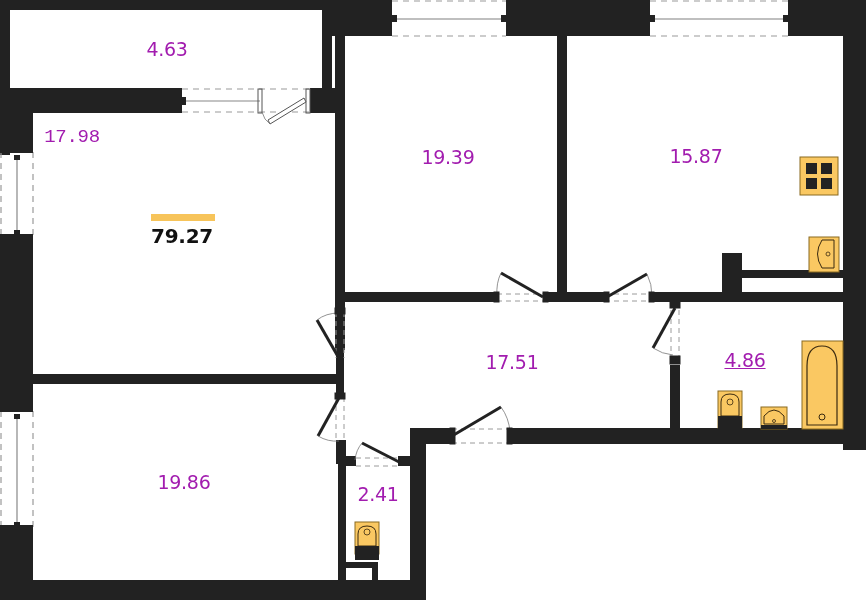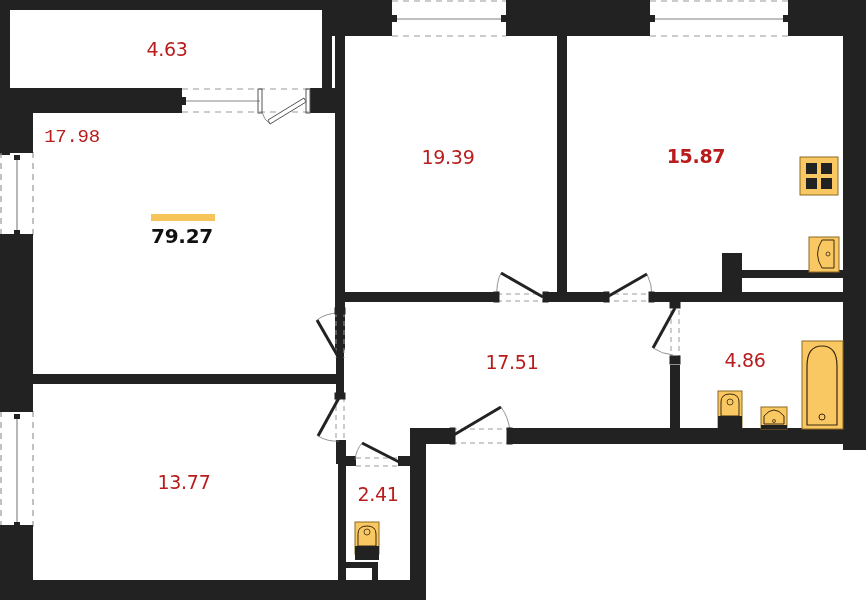--- a/index.html
+++ b/index.html
@@ -1,18 +1,18 @@
 <!DOCTYPE html>
 <html><head>
 <meta charset="utf-8">
 <style>
   html, body { margin: 0; padding: 0; background: #ffffff; }
   body { width: 866px; height: 600px; position: relative; overflow: hidden; font-family: "Liberation Sans", "DejaVu Sans", sans-serif; }
   #plan { position: absolute; left: 0; top: 0; width: 866px; height: 600px; }
-  .label { position: absolute; font-size: 19px; color: #b91c1c; transform: translate(-50%, -50%); white-space: nowrap; font-family: "DejaVu Sans", sans-serif; letter-spacing: -0.3px; }
+  .label { position: absolute; font-size: 19px; color: #a21caf; transform: translate(-50%, -50%); white-space: nowrap; font-family: "DejaVu Sans", sans-serif; letter-spacing: -0.3px; }
   .total { font-weight: bold; font-size: 20px; color: #111; }
   .total-bar { position: absolute; background: #f7c45a; }
 </style>
 </head>
 <body>
 
 <svg id="plan" viewBox="0 0 866 600" xmlns="http://www.w3.org/2000/svg">
   <g fill="#222222">
 
     <rect x="0" y="0" width="332" height="10"></rect>
@@ -196,20 +196,20 @@
     <rect x="355" y="522" width="24" height="32" fill="#fac862" stroke="#8a6a20" stroke-width="1"></rect>
     <path d="M358 546 L358 534 Q358 526 367 526 Q376 526 376 534 L376 546 Z" fill="#fac862" stroke="#3a2a10" stroke-width="1"></path>
     <circle cx="367" cy="532" r="3" fill="none" stroke="#3a2a10" stroke-width="0.8"></circle>
     <rect x="355" y="546" width="24" height="14" fill="#222"></rect>
   </g>
 </svg>
 
 <div class="label" style="left:167px; top:49px;">4.63</div>
 <div class="label" style="left:72px; top:137px;font-family:Liberation Mono, monospace;">17.98</div>
 <div class="label" style="left:448px; top:157px;">19.39</div>
-<div class="label" style="left:696px; top:156px;font-weight:bold;">15.87</div>
+<div class="label" style="left:696px; top:156px;">15.87</div>
 <div class="label" style="left:512px; top:362px;">17.51</div>
-<div class="label" style="left:745px; top:360px;">4.86</div>
-<div class="label" style="left:184px; top:482px;">13.77</div>
+<div class="label" style="left:745px; top:360px;text-decoration:underline;">4.86</div>
+<div class="label" style="left:184px; top:482px;">19.86</div>
 <div class="label" style="left:378px; top:494px;">2.41</div>
 
 <div class="total-bar" style="left:151px; top:214px; width:64px; height:7px;"></div>
 <div class="label total" style="left:182px; top:236px;">79.27</div>
 
 </body></html>

